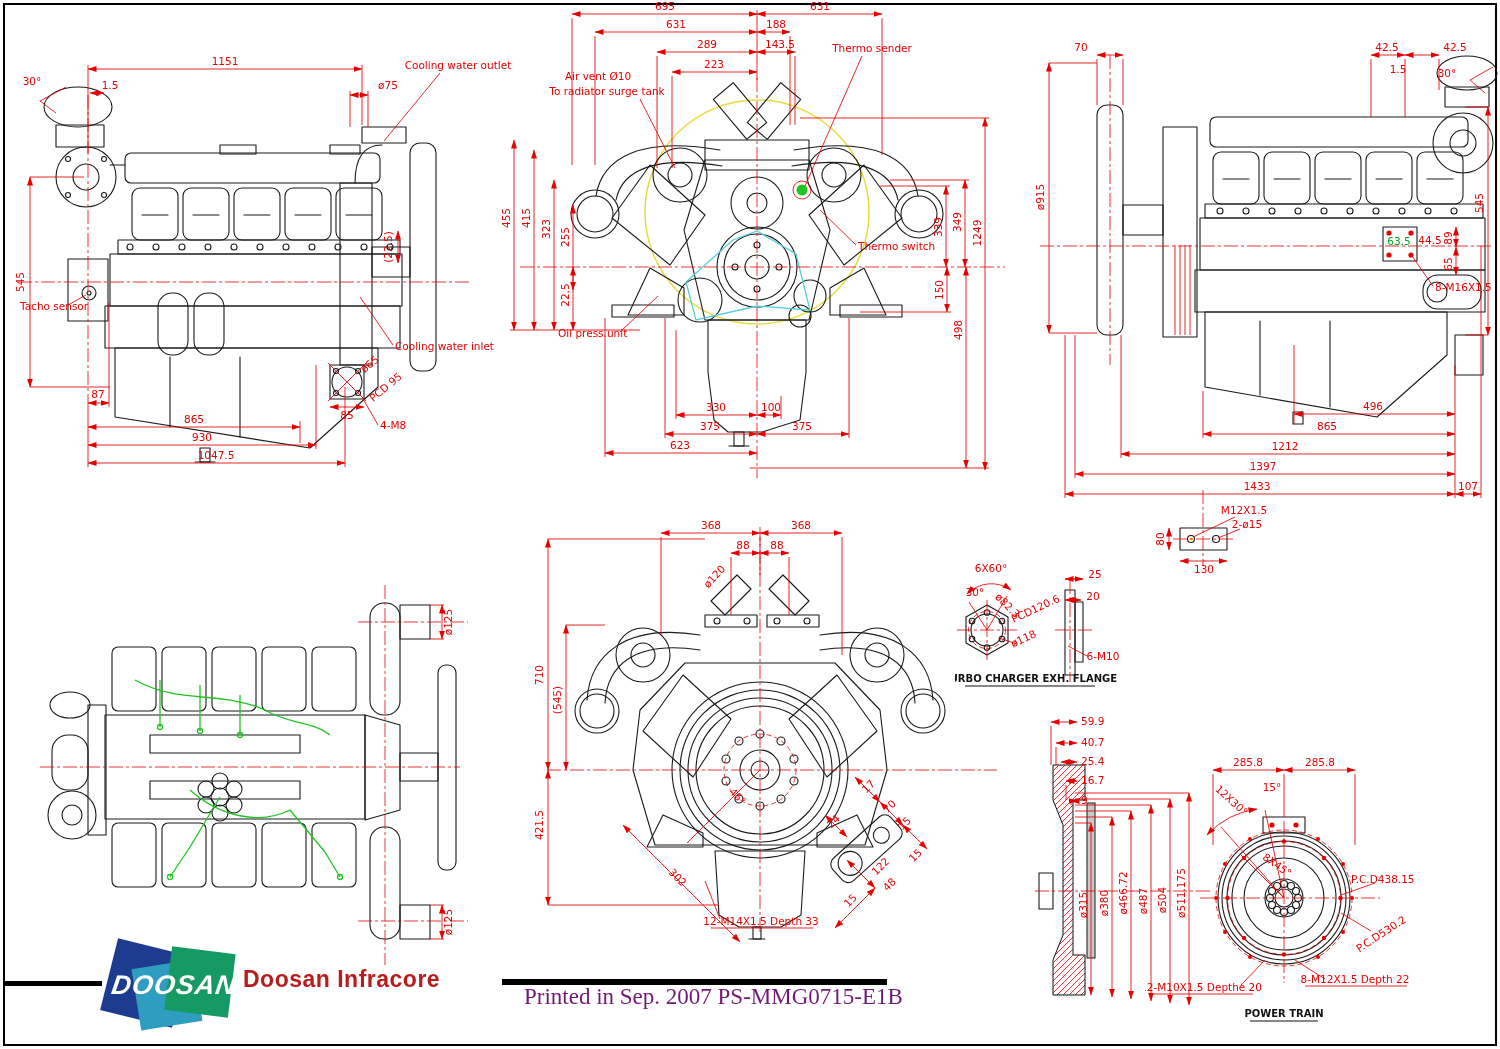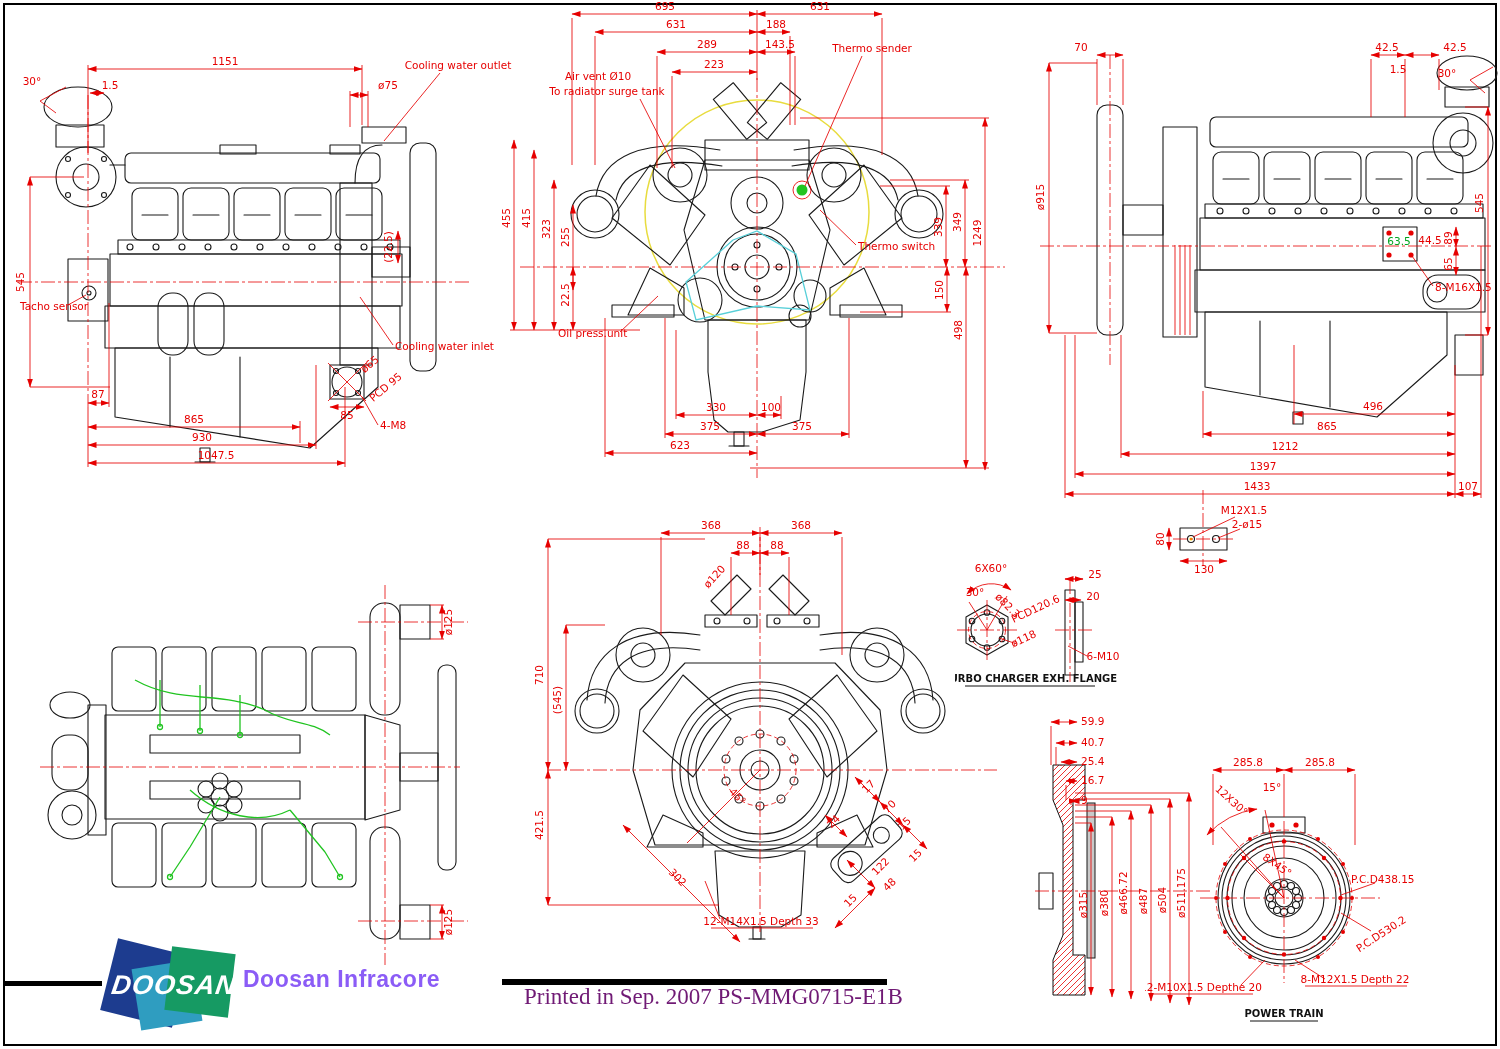--- a/index.html
+++ b/index.html
@@ -24,21 +24,21 @@
   .gl{stroke:#21c421;stroke-width:1.3;fill:none;}
   .yl{stroke:#e8dc3e;stroke-width:1.5;fill:none;}
   .cyl{stroke:#57cfd8;stroke-width:1.3;fill:none;}
   
   .bar{position:absolute;background:#000;}
   #logo{position:absolute;left:106px;top:938px;width:136px;height:106px;}
   #logo .sq{position:absolute;}
   #logo-word{position:absolute;left:-4px;top:32px;width:144px;color:#fff;
      font:italic 900 27px "Liberation Sans",sans-serif;letter-spacing:1px;
      transform:skewX(-8deg);text-align:center;}
-  #company{position:absolute;left:243px;top:966px;color:#8b5cf6;
+  #company{position:absolute;left:243px;top:966px;color:#b91c1c;
      font:bold 23px "Liberation Sans",sans-serif;letter-spacing:.5px;}
   #printed{position:absolute;left:524px;top:984px;color:#701a75;
      font:23px "Liberation Serif",serif;text-align:center;}
 </style>
 </head>
 <body>
 
 <div id="sheet">
 <div id="frame"></div>
 

